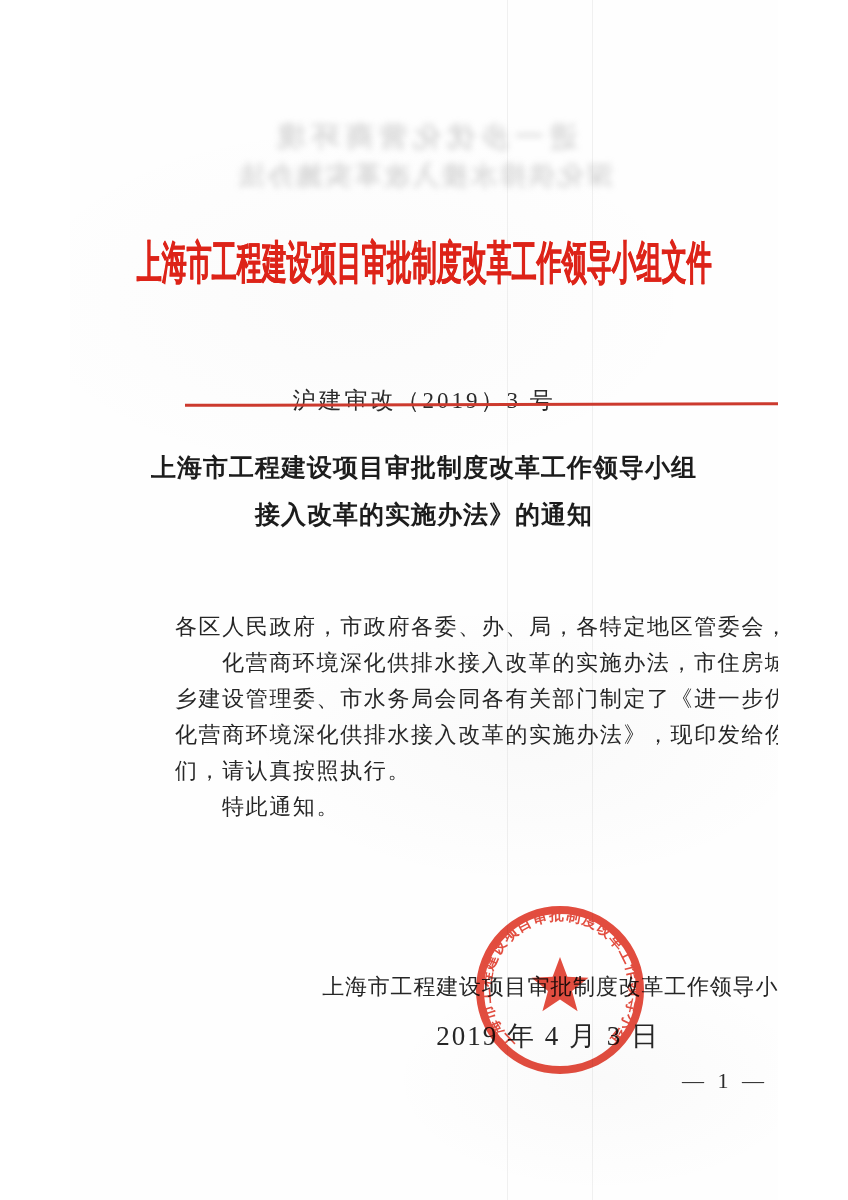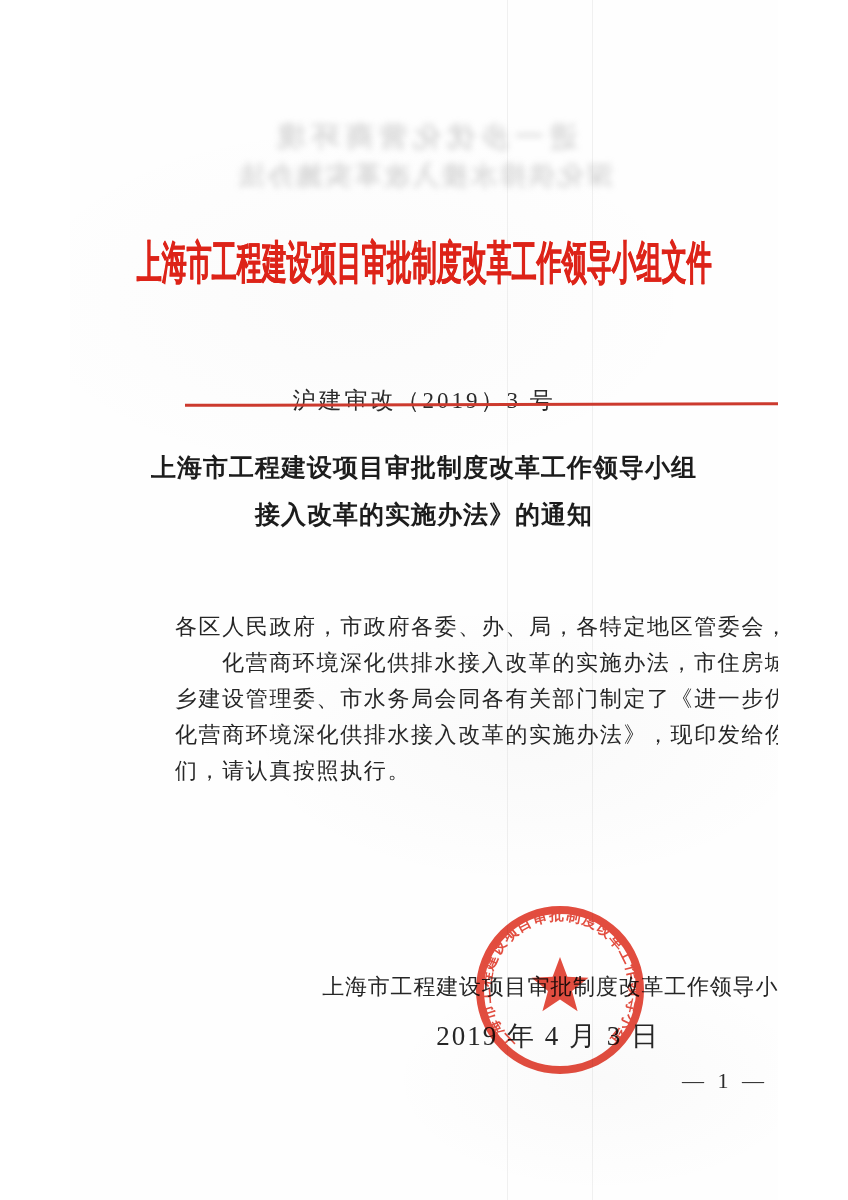--- a/index.html
+++ b/index.html
@@ -135,20 +135,21 @@
     <div>上海市工程建设项目审批制度改革工作领导小组</div>
     <div>接入改革的实施办法》的通知</div>
   </div>
 
   <div class="body-text">
     <div class="line">各区人民政府，市政府各委、办、局，各特定地区管委会，</div>
     <div class="line indent">化营商环境深化供排水接入改革的实施办法，市住房城</div>
     <div class="line">乡建设管理委、市水务局会同各有关部门制定了《进一步优</div>
     <div class="line">化营商环境深化供排水接入改革的实施办法》，现印发给你</div>
     <div class="line">们，请认真按照执行。</div>
+    <div class="line indent">特此通知。</div>
   </div>
 
   <div class="signature">上海市工程建设项目审批制度改革工作领导小组</div>
 
   <div class="sign-date">2019 年 4 月 3 日</div>
 
   <svg class="seal" viewBox="0 0 186 186" xmlns="http://www.w3.org/2000/svg">
     <circle cx="93" cy="93" r="80" fill="none" stroke="#e0392a" stroke-width="8"></circle>
     <defs>
       <path id="sealArc" d="M 48,146.6 A 70 70 0 1 1 138,146.6" fill="none"></path>

